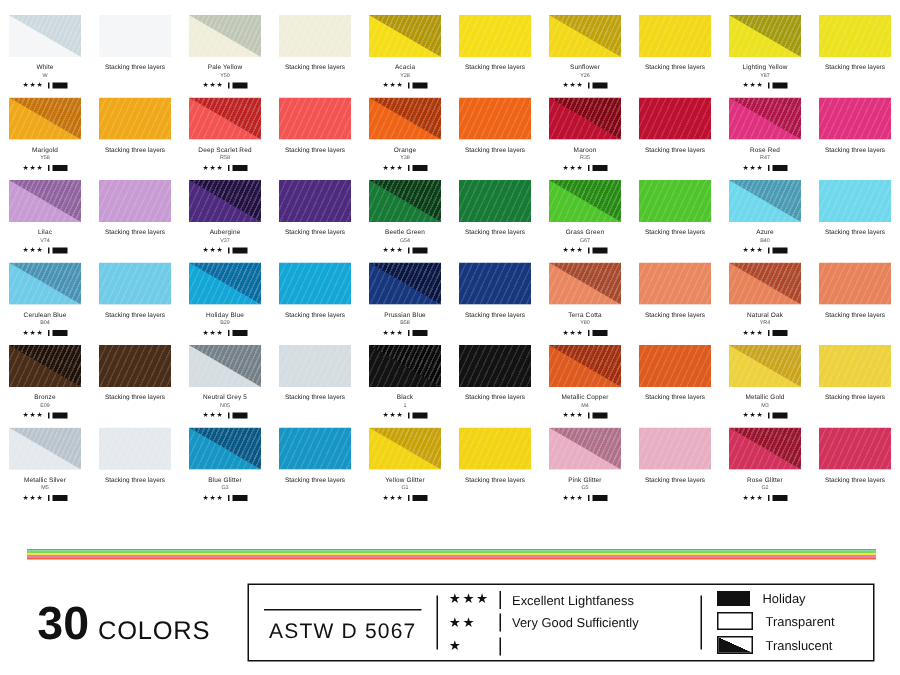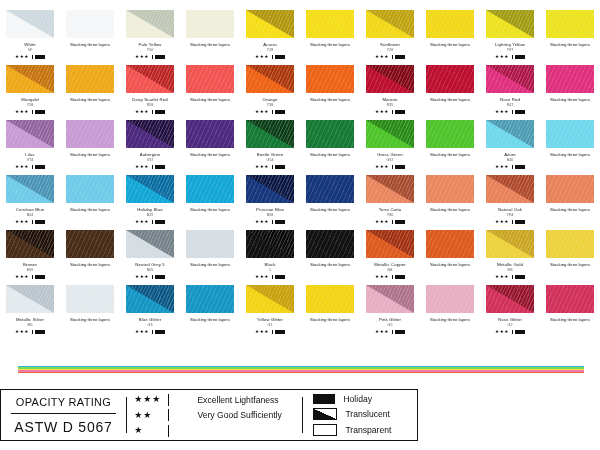--- a/index.html
+++ b/index.html
@@ -137,21 +137,21 @@
     padding:0 7px;
     box-sizing:border-box;
     justify-content:center;
     gap:3.5px;
   }
   .lgrow{display:flex;align-items:center;}
   .lgrow .st{
     width:34px;font-size:9px;color:#111;letter-spacing:1px;line-height:1;
   }
   .lgrow .sep{width:1.2px;height:12px;background:#111;margin-right:7px;}
-  .lgrow .desc{font-size:8.6px;color:#111;white-space:nowrap;margin-left:21px;}
+  .lgrow .desc{font-size:8.6px;color:#111;white-space:nowrap;}
 
   #lg-opacity{
     width:110px;
     padding-left:10px;
     box-sizing:border-box;
     justify-content:center;
     gap:4px;
   }
   .oprow{display:flex;align-items:center;gap:8px;}
   .opbox{width:22px;height:10px;flex:none;}
@@ -829,25 +829,28 @@
 <div id="stripes">
     <div style="background: rgb(43, 184, 216);"></div>
     <div style="background: rgb(126, 217, 87);"></div>
     <div style="background: rgb(245, 225, 74);"></div>
     <div style="background: rgb(239, 122, 176);"></div>
     <div style="background: rgb(240, 100, 60);"></div>
   </div>
 
 <div id="footer">
 
+  <div id="title">
+    <span class="num">30</span>
+    <span class="word">COLORS</span>
+  </div>
 
   <div id="legend">
 
     <div class="lgcol" id="lg-rating">
-      <div class="t1">OPACITY RATING</div>
       <div class="rule"></div>
       <div class="t2">ASTW D  5067</div>
     </div>
 
     <div class="vrule"></div>
 
     <div class="lgcol" id="lg-stars">
         <div class="lgrow">
           <span class="st">★★★</span>
           <span class="sep"></span>
@@ -865,23 +868,23 @@
       </div>
 
     <div class="vrule"></div>
 
     <div class="lgcol" id="lg-opacity">
         <div class="oprow">
           <span class="opbox opaque"></span>
           <span class="olab">Holiday</span>
         </div>
         <div class="oprow">
+          <span class="opbox transparentL"></span>
+          <span class="olab">Transparent</span>
+        </div>
+        <div class="oprow">
           <span class="opbox translucentL"></span>
           <span class="olab">Translucent</span>
         </div>
-        <div class="oprow">
-          <span class="opbox transparentL"></span>
-          <span class="olab">Transparent</span>
-        </div>
       </div>
 
   </div>
 </div>
 
 </body></html>

